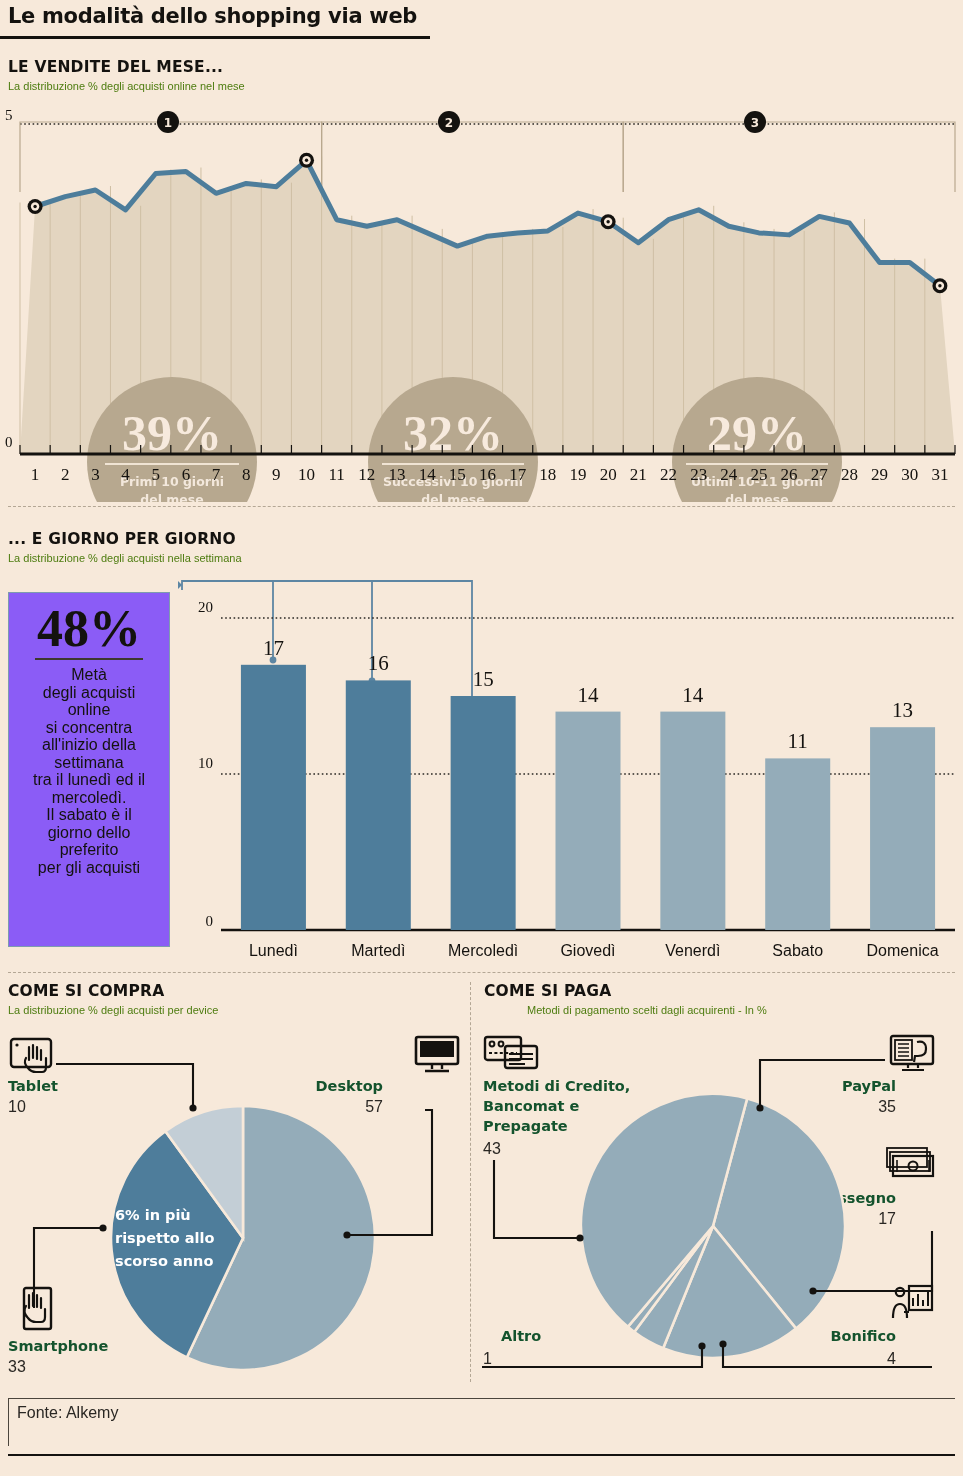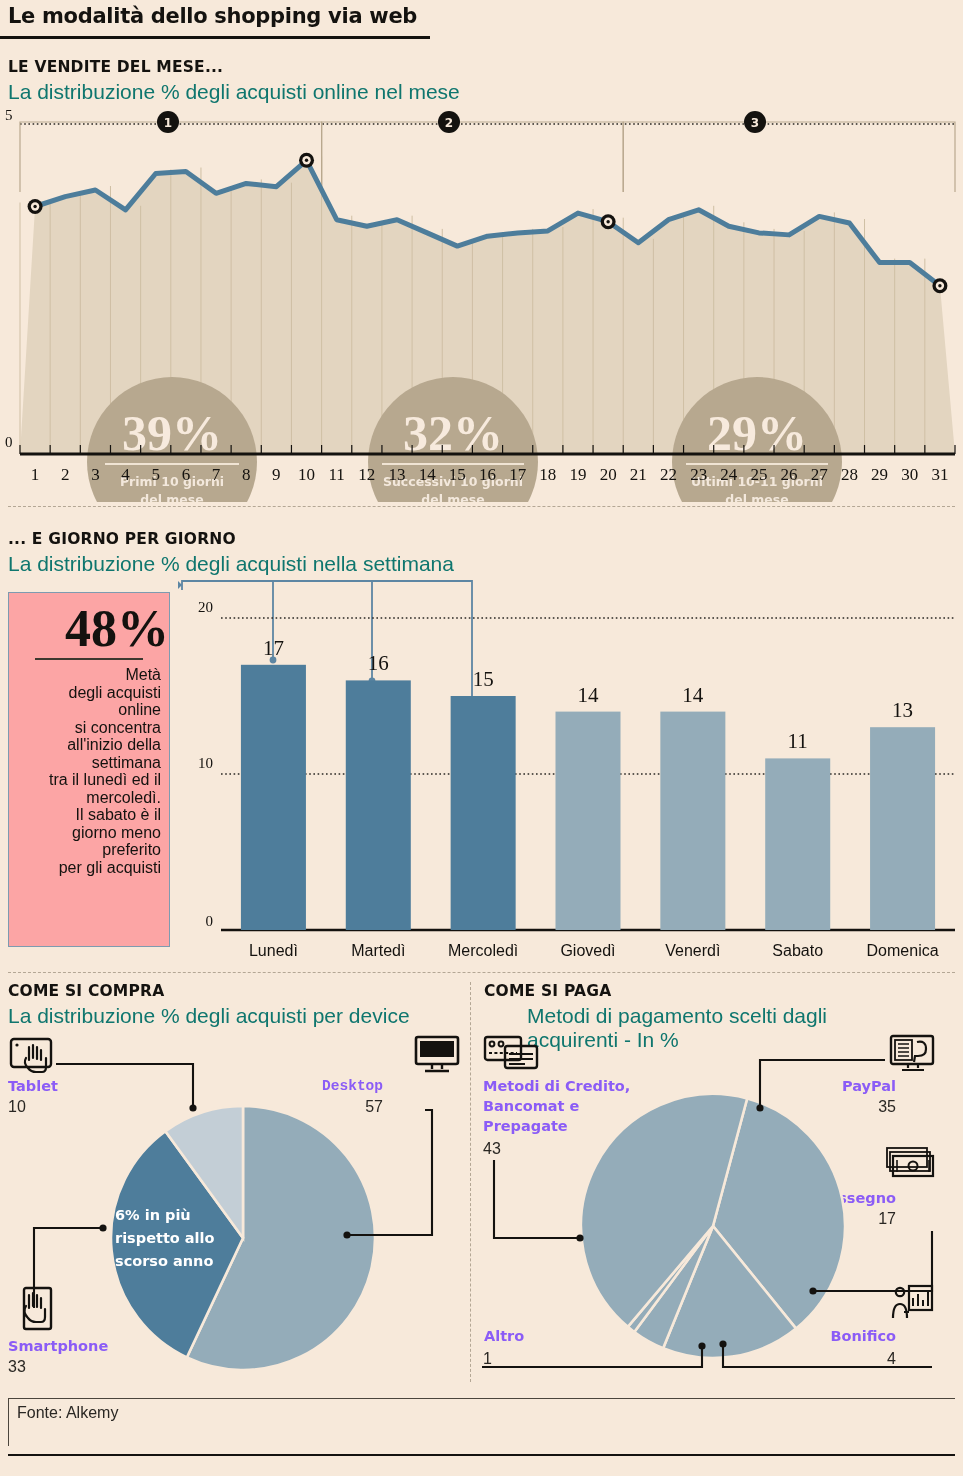--- a/index.html
+++ b/index.html
@@ -22,52 +22,52 @@
   }
   .title-rule{position:absolute;left:0;top:36px;width:430px;height:3px;background:#14120f;}
 
   
   .sec-head{
     font-family:"DejaVu Sans", sans-serif;
     font-weight:bold;font-size:15.5px;letter-spacing:0.2px;color:#14120f;
   }
   .sec-sub{
     font-family:"Liberation Sans", sans-serif;
-    font-size:21px;color:#0f766e;
+    font-size:11px;color:#4d7c0f;
   }
 
   
   #lineSection{position:absolute;left:0;top:52px;width:894px;height:450px;text-decoration:underline;}
   .axis-lab{font-family:"Liberation Serif", serif;font-size:15px;fill:#14120f;}
   .xtick{font-family:"Liberation Serif", serif;font-size:17px;fill:#14120f;text-anchor:middle;}
   .bubble-big{font-family:"Liberation Serif", serif;font-weight:bold;fill:#f7eadd;text-anchor:middle;}
   .bubble-sm{font-family:"DejaVu Sans", sans-serif;font-weight:bold;font-size:12.5px;fill:#f3e8dc;text-anchor:middle;}
   .marknum{font-family:"DejaVu Sans", sans-serif;font-weight:bold;font-size:12px;fill:#f7e9da;text-anchor:middle;}
 
   
   .hdash{position:absolute;left:8px;width:947px;height:0;border-top:1px dashed #b4a795;}
 
   
   #barSection{position:absolute;left:0;top:518px;width:963px;height:450px;}
   .callout-box{
     position:absolute;left:8px;top:74px;width:162px;height:355px;
-    border:1.5px solid #7d9bb0;background:#fca5a5;box-sizing:border-box;
-    text-align:right;
+    border:1.5px solid #7d9bb0;background:#8b5cf6;box-sizing:border-box;
+    text-align:center;
   }
   .big48{font-family:"Liberation Serif", serif;font-weight:bold;font-size:52px;line-height:56px;color:#14120f;margin-top:8px;}
   .rule48{width:108px;height:2px;background:#3d382f;margin:1px auto 6px auto;}
   .callout-txt{font-family:"Liberation Sans", sans-serif;font-size:16px;line-height:17.5px;color:#14120f;padding:0 8px;}
   .bar-val{font-family:"Liberation Serif", serif;font-size:21px;fill:#14120f;text-anchor:middle;}
   .bar-cat{font-family:"Liberation Sans", sans-serif;font-size:16px;fill:#14120f;text-anchor:middle;}
   .bar-axis{font-family:"Liberation Serif", serif;font-size:15px;fill:#14120f;text-anchor:end;}
 
   
   #bottom{position:absolute;left:0;top:978px;width:904px;height:430px;}
   .vsep{position:absolute;left:470px;top:4px;width:0;height:400px;border-left:1px dashed #b4a795;}
-  .pie-lab{font-family:"DejaVu Sans", sans-serif;font-weight:bold;font-size:14.5px;color:#8b5cf6;}
+  .pie-lab{font-family:"DejaVu Sans", sans-serif;font-weight:bold;font-size:14.5px;color:#14532d;}
   .pie-num{font-family:"Liberation Sans", sans-serif;font-size:16px;color:#2a2723;}
   .pie-inner{font-family:"DejaVu Sans", sans-serif;font-weight:bold;font-size:14.5px;fill:#ffffff;}
 
   
   #footer{position:absolute;left:8px;top:1398px;width:947px;height:48px;
           border-top:1px solid #4b453c;border-left:1px solid #4b453c;box-sizing:border-box;}
   .fonte{font-family:"Liberation Sans", sans-serif;font-size:16px;color:#2a2723;padding:5px 0 0 8px;}
   #botrule{position:absolute;left:8px;top:1454px;width:947px;height:2px;background:#14120f;}
 
   svg{display:block;}
@@ -271,21 +271,21 @@
       <div class="callout-txt" id="calloutTxt">
           <div>Metà</div>
           <div>degli acquisti</div>
           <div>online</div>
           <div>si concentra</div>
           <div>all'inizio della</div>
           <div>settimana</div>
           <div>tra il lunedì ed il</div>
           <div>mercoledì.</div>
           <div>Il sabato è il</div>
-          <div>giorno meno</div>
+          <div>giorno dello</div>
           <div>preferito</div>
           <div>per gli acquisti</div>
         </div>
     </div>
 
     <svg width="790" height="390" viewBox="0 0 790 390" style="position:absolute;left:173px;top:60px;">
 
       <path d="M12 8 L12 8" stroke="none"></path>
       <g>
         <path d="M9 12 L9 3 L100 3" fill="none" stroke="#5d86a3" stroke-width="1.8"></path>
@@ -350,21 +350,21 @@
                M18 22 q-3 5 2 10 q3 4 8 4 l6 0 q4 0 4 -5 l0 -9" fill="none" stroke="#14120f" stroke-width="2.2" stroke-linecap="round" stroke-linejoin="round"></path>
     </svg>
     <div style="position:absolute;left:8px;top:100px;" class="pie-lab">Tablet</div>
     <div style="position:absolute;left:8px;top:120px;" class="pie-num">10</div>
 
     <svg width="48" height="40" style="position:absolute;left:413px;top:56px;" viewBox="0 0 48 40">
       <rect x="3" y="3" width="42" height="27" rx="2" fill="none" stroke="#14120f" stroke-width="2.6"></rect>
       <rect x="7" y="7" width="34" height="16" fill="#14120f"></rect>
       <path d="M19 30 L19 35 M29 30 L29 35 M12 37 L36 37" stroke="#14120f" stroke-width="2.4" fill="none"></path>
     </svg>
-    <div style="position:absolute;right:521px;top:100px;text-align:left;font-family:Liberation Mono, monospace;" class="pie-lab">Desktop</div>
+    <div style="position:absolute;right:521px;top:100px;text-align:left;" class="pie-lab">Desktop</div>
     <div style="position:absolute;right:521px;top:120px;text-align:right;" class="pie-num">57</div>
 
     <svg width="44" height="52" style="position:absolute;left:10px;top:308px;" viewBox="0 0 44 52">
       <rect x="14" y="2" width="27" height="41" rx="2" fill="none" stroke="#14120f" stroke-width="2.4"></rect>
       <path d="M19 9 L19 22 M23 7 L23 20 M27 9 L27 21 M31 12 L31 22
                M16 20 q-4 6 2 12 q3 4 8 4 l5 0 q4 0 4 -5 l0 -8" fill="none" stroke="#14120f" stroke-width="2.2" stroke-linecap="round" stroke-linejoin="round"></path>
     </svg>
     <div style="position:absolute;left:8px;top:360px;" class="pie-lab">Smartphone</div>
     <div style="position:absolute;left:8px;top:380px;" class="pie-num">33</div>
 
@@ -427,21 +427,21 @@
     <svg width="44" height="40" style="position:absolute;left:890px;top:306px;" viewBox="0 0 44 40">
       <circle cx="10" cy="8" r="4.2" fill="none" stroke="#14120f" stroke-width="2.2"></circle>
       <path d="M3 34 q0 -14 7 -14 q7 0 7 14" fill="none" stroke="#14120f" stroke-width="2.2"></path>
       <rect x="19" y="2" width="23" height="24" fill="none" stroke="#14120f" stroke-width="2.2"></rect>
       <path d="M23 22 L23 14 M28 22 L28 10 M33 22 L33 16 M38 22 L38 7" stroke="#14120f" stroke-width="2"></path>
       <path d="M14 28 L19 28" stroke="#14120f" stroke-width="2"></path>
     </svg>
     <div style="position:absolute;right:8px;top:350px;text-align:right;" class="pie-lab">Bonifico</div>
     <div style="position:absolute;right:8px;top:372px;text-align:right;" class="pie-num">4</div>
 
-    <div style="position:absolute;left:484px;top:350px;" class="pie-lab">Altro</div>
+    <div style="position:absolute;left:501px;top:350px;" class="pie-lab">Altro</div>
     <div style="position:absolute;left:483px;top:372px;" class="pie-num">1</div>
 
     <svg width="493" height="410" viewBox="0 0 493 410" style="position:absolute;left:470px;top:0;">
       <g id="payPie">
           <path d="M243 248 L277.1641139535327 120.49779092984298 A132 132 0 0 1 326.07029161857855 350.58326691232014 Z" fill="#94acb9" stroke="#f7e9da" stroke-width="2.6"></path>
           <path d="M243 248 L326.07029161857855 350.58326691232014 A132 132 0 0 1 193.12501613996233 370.2149171949193 Z" fill="#94acb9" stroke="#f7e9da" stroke-width="2.6"></path>
           <path d="M243 248 L193.12501613996233 370.2149171949193 A132 132 0 0 1 164.2983165045387 353.9719067252271 Z" fill="#94acb9" stroke="#f7e9da" stroke-width="2.6"></path>
           <path d="M243 248 L164.2983165045387 353.9719067252271 A132 132 0 0 1 157.7995852204385 348.82107577977274 Z" fill="#94acb9" stroke="#f7e9da" stroke-width="2.6"></path>
           <path d="M243 248 L157.7995852204385 348.82107577977274 A132 132 0 0 1 277.1641139535327 120.49779092984296 Z" fill="#94acb9" stroke="#f7e9da" stroke-width="2.6"></path>
         </g>

